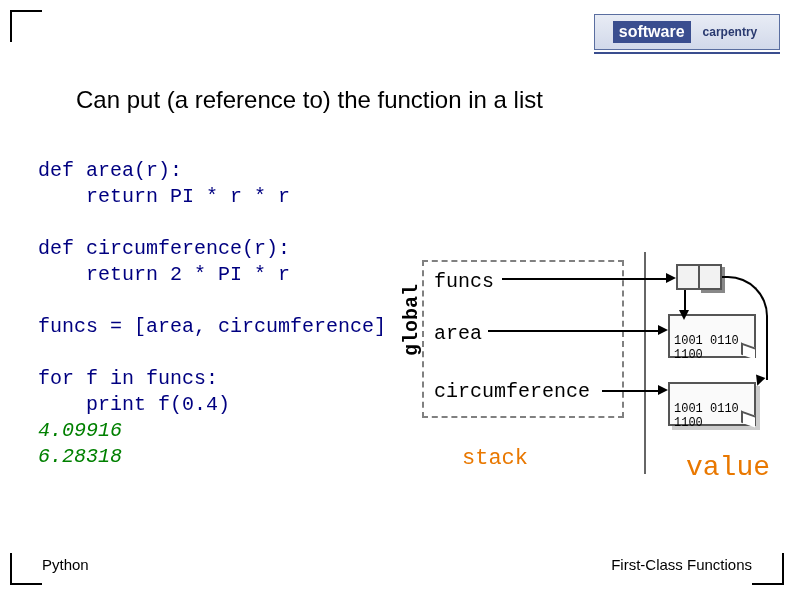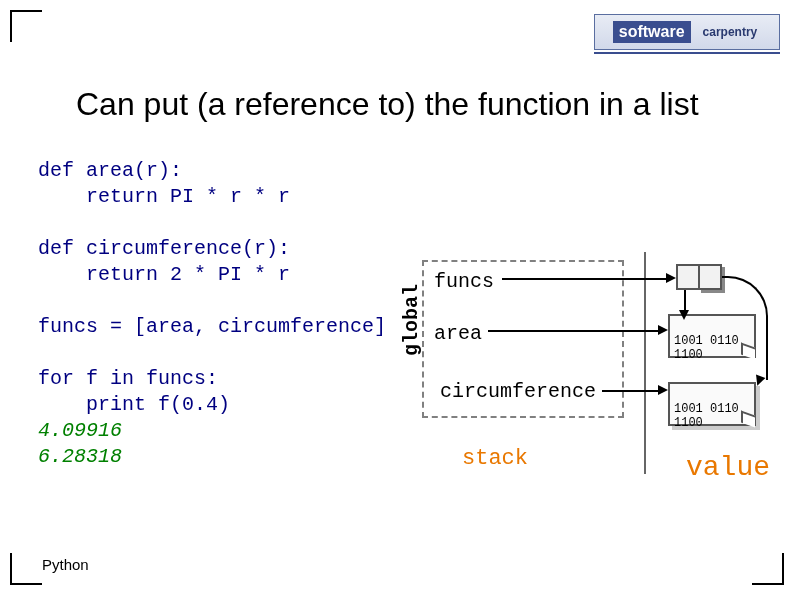--- a/index.html
+++ b/index.html
@@ -31,21 +31,21 @@
   .logo-carpentry {
     color: #2a3a70; font-weight: bold; font-size: 12px; padding: 2px 4px; text-align: right;
   }
   .logo-underline {
     position: absolute; top: 52px; right: 14px; width: 186px; height: 2px;
     background: #3a4e8f;
   }
   
   .title {
     position: absolute; left: 76px; top: 86px;
-    font-size: 32px; color: #000;
+    font-size: 24px; color: #000;
   }
   
   .code {
     position: absolute; left: 38px; top: 132px;
     font-family: "Courier New", Courier, monospace;
     font-size: 20px; line-height: 26px;
     color: #000080; 
     white-space: pre;
   }
   .code .output { color: #008000; font-style: italic; }
@@ -139,21 +139,21 @@
 <span class="output">4.09916</span>
 <span class="output">6.28318</span>
   </div>
 
   <div class="diagram">
     <div class="vdiv"></div>
 
     <div class="frame-box">
       <div class="frame-label" style="left:10px; top:8px;">funcs</div>
       <div class="frame-label" style="left:10px; top:60px;">area</div>
-      <div class="frame-label" style="left:16px; top:118px;">circumference</div>
+      <div class="frame-label" style="left:10px; top:118px;">circumference</div>
     </div>
     <div class="global-label">global</div>
 
     <div class="stack-label">stack</div>
     <div class="value-label">value</div>
 
     <div class="listcells">
       <div class="cell"></div>
       <div class="cell last"></div>
     </div>
@@ -179,13 +179,14 @@
     <div class="arrow-head-r" style="left:236px; top:125px;"></div>
 
     <div style="position:absolute; left:262px; top:30px; width:2px; height:22px; background:#000;"></div>
     <div class="arrow-head-d" style="left:257px; top:50px;"></div>
 
     <div class="arrow-curve" style="left:300px; top:16px; width:46px; height:104px;"></div>
     <div class="arrow-head-d" style="left:332px; top:116px; transform:rotate(20deg);"></div>
   </div>
 
   <div class="footer-left">Python</div>
+  <div class="footer-right">First-Class Functions</div>
 </div>
 
 </body></html>

